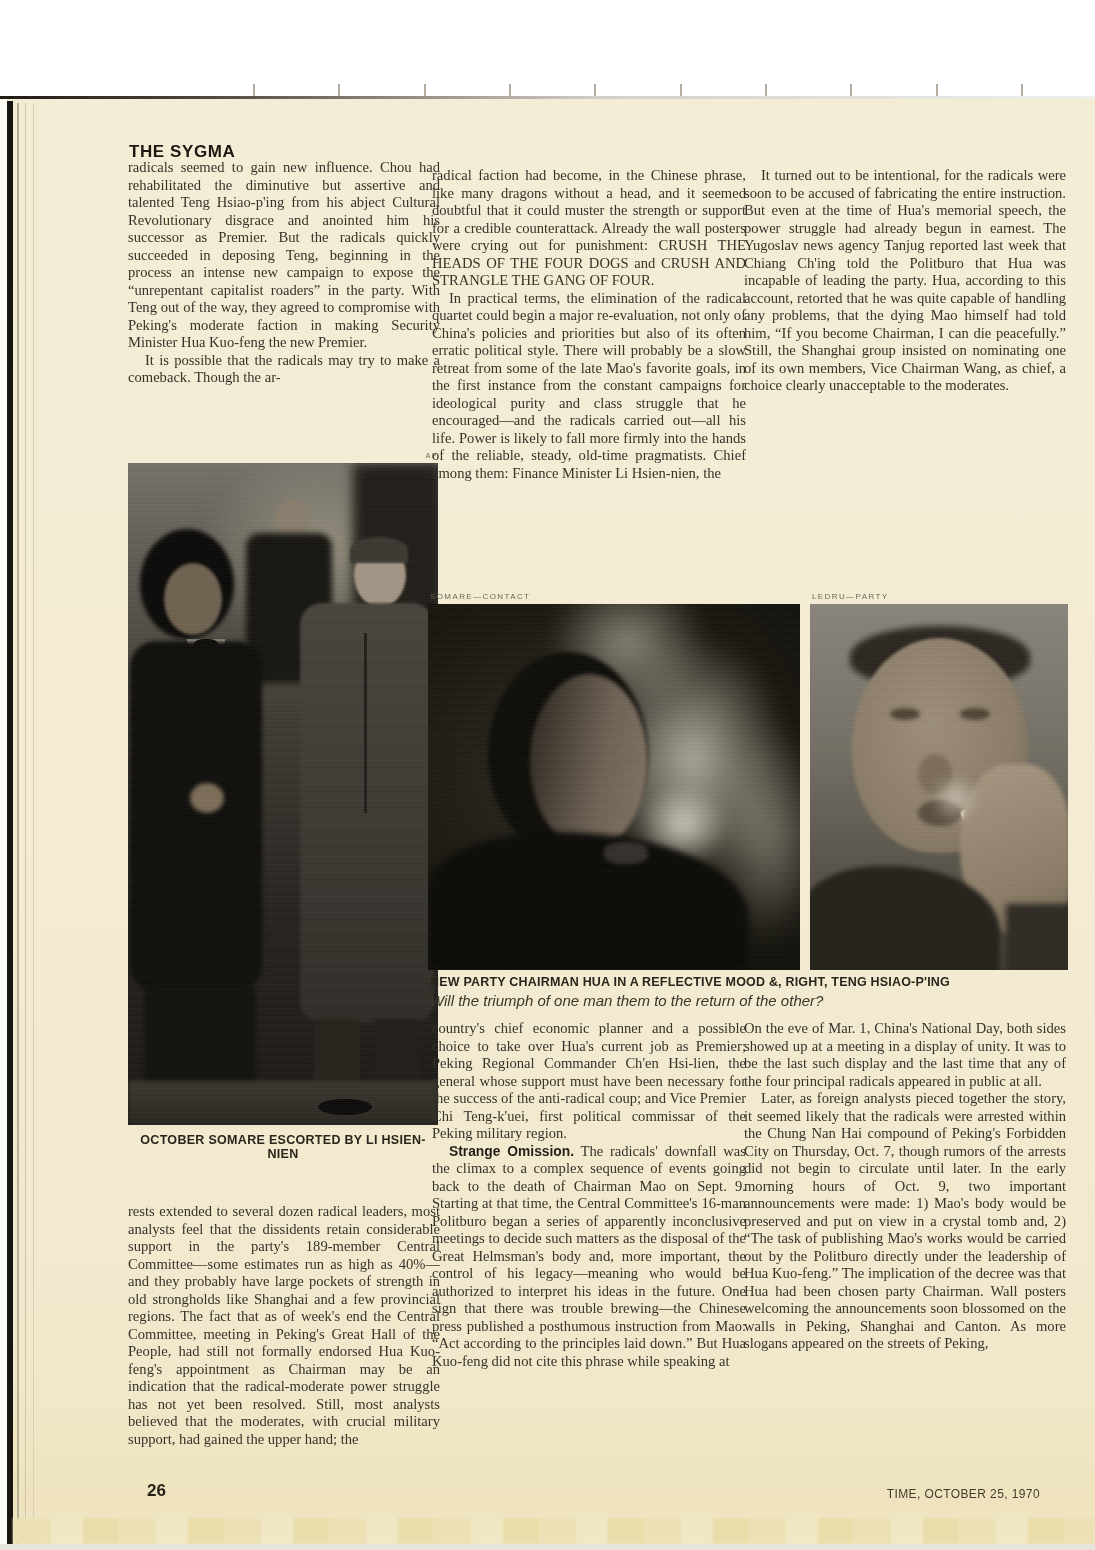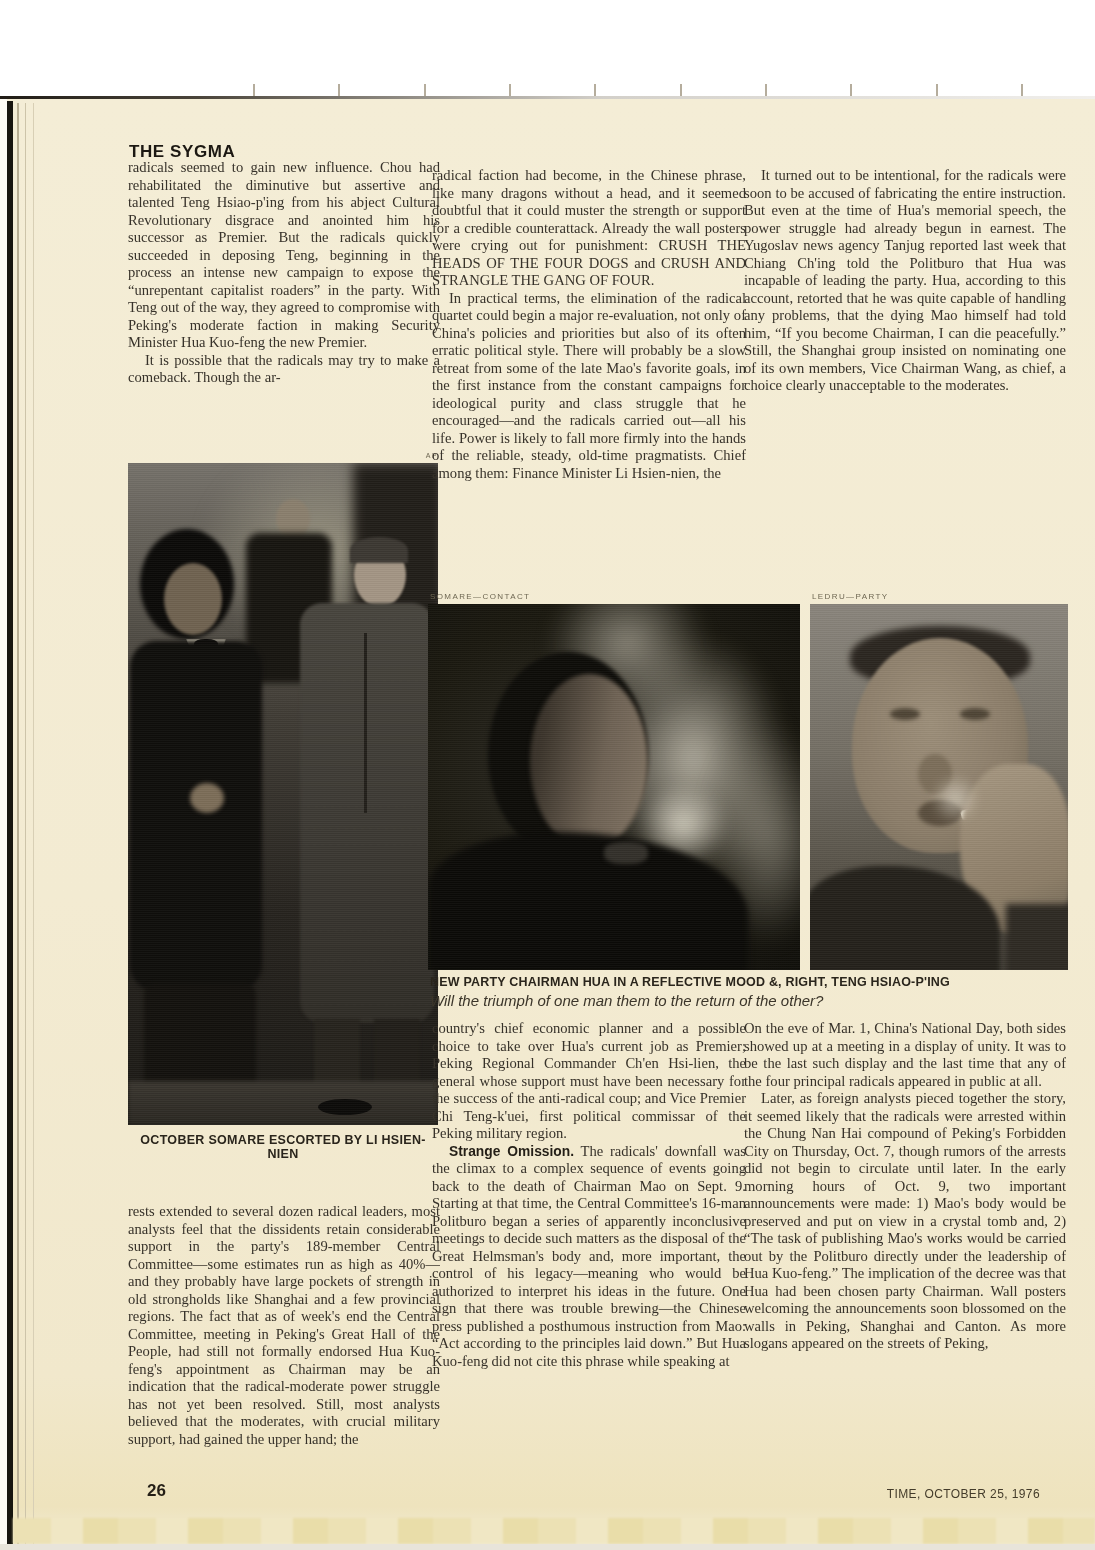--- a/index.html
+++ b/index.html
@@ -157,13 +157,13 @@
   <p class="para">country's chief economic planner and a possible choice to take over Hua's current job as Premier; Peking Regional Commander Ch'en Hsi-lien, the general whose support must have been necessary for the success of the anti-radical coup; and Vice Premier Chi Teng-k'uei, first political commissar of the Peking military region.</p>
   <p class="para indent"><span class="lead-in">Strange Omission.</span><span> The radicals' downfall was the climax to a complex sequence of events going back to the death of Chairman Mao on Sept. 9. Starting at that time, the Central Committee's 16-man Politburo began a series of apparently inconclusive meetings to decide such matters as the disposal of the Great Helmsman's body and, more important, the control of his legacy—meaning who would be authorized to interpret his ideas in the future. One sign that there was trouble brewing—the Chinese press published a posthumous instruction from Mao: “Act according to the principles laid down.” But Hua Kuo-feng did not cite this phrase while speaking at</span></p>
 </div>
 
 <div class="col" style="left:744px;top:1020px;width:322px;height:470px">
   <p class="para">On the eve of Mar. 1, China's National Day, both sides showed up at a meeting in a display of unity. It was to be the last such display and the last time that any of the four principal radicals appeared in public at all.</p>
   <p class="para indent">Later, as foreign analysts pieced together the story, it seemed likely that the radicals were arrested within the Chung Nan Hai compound of Peking's Forbidden City on Thursday, Oct. 7, though rumors of the arrests did not begin to circulate until later. In the early morning hours of Oct. 9, two important announcements were made: 1) Mao's body would be preserved and put on view in a crystal tomb and, 2) “The task of publishing Mao's works would be carried out by the Politburo directly under the leadership of Hua Kuo-feng.” The implication of the decree was that Hua had been chosen party Chairman. Wall posters welcoming the announcements soon blossomed on the walls in Peking, Shanghai and Canton. As more slogans appeared on the streets of Peking,</p>
 </div>
 
 <div class="page-number">26</div>
-<div class="footer-right">TIME, OCTOBER 25, 1976</div>
+<div class="footer-right">TIME, OCTOBER 25, 1970</div>
 
 </body></html>

